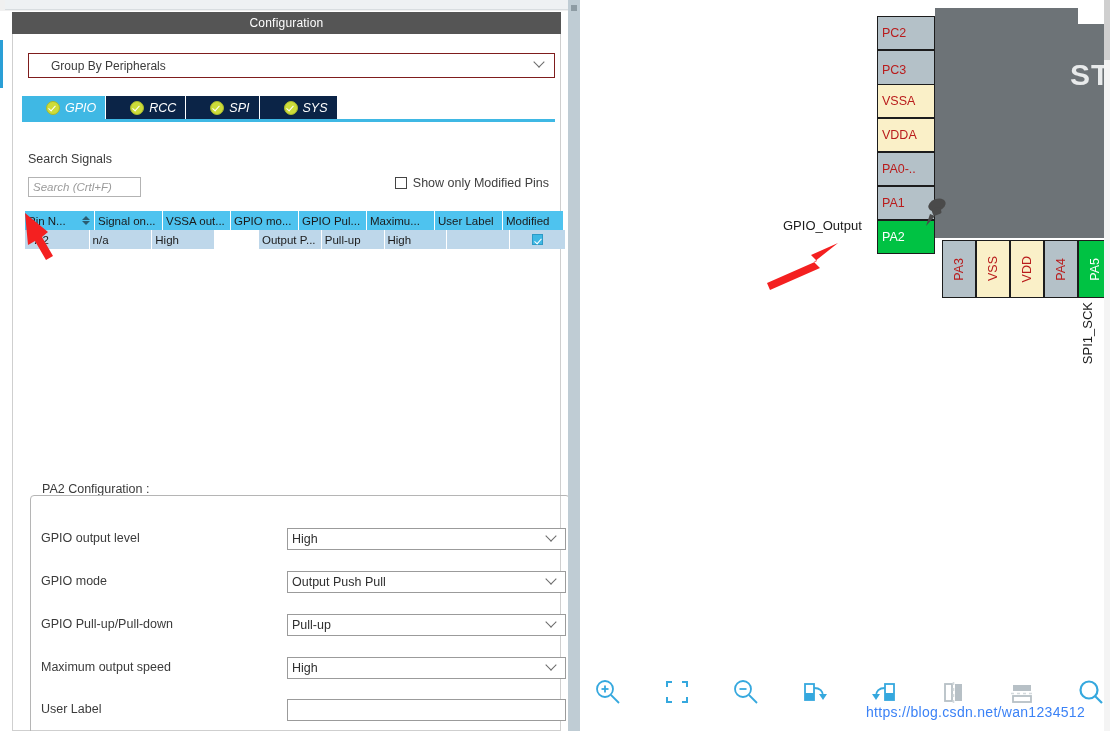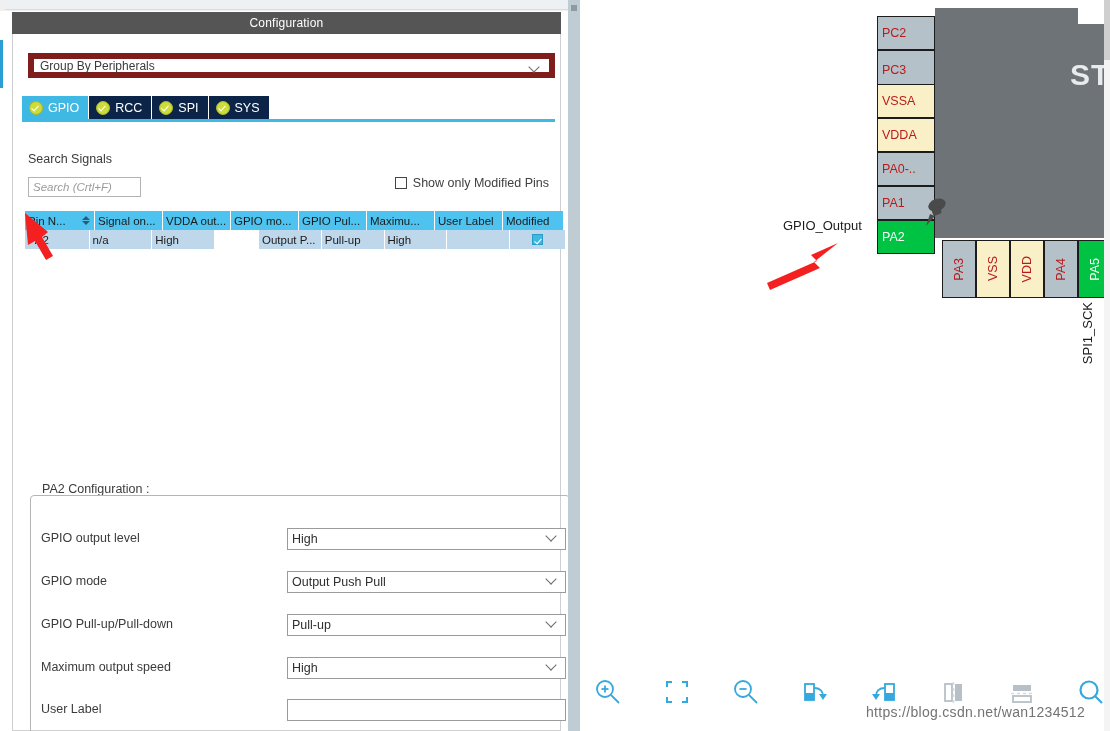--- a/index.html
+++ b/index.html
@@ -23,38 +23,38 @@
     position:absolute; left:7px; top:1px; width:549px; height:22px;
     background:#555555; color:#ffffff; font-size:12px;
     display:flex; align-items:center; justify-content:center; letter-spacing:.2px;
   }
   .cfg-body {
     position:absolute; left:7px; top:23px; width:547px; height:696px;
     background:#ffffff; border:1px solid #cfcfcf; border-top:none;
   }
   .group-select {
     position:absolute; left:15px; top:19px; width:527px; height:25px;
-    border:6px solid #7f1d1d; background:#ffffff; box-sizing:border-box;
+    border:1px solid #7f1d1d; background:#ffffff; box-sizing:border-box;
     font-size:12px; color:#3b3b3b;
-    display:flex; align-items:center; padding-left:6px;
+    display:flex; align-items:center; padding-left:22px;
   }
   .group-select .chev { position:absolute; right:9px; top:7px; }
   .chev-glyph { display:block; width:11px; height:7px; }
   .chev-glyph::after{
     content:""; display:block; width:7px; height:7px;
     border-right:1.6px solid #6b6b6b; border-bottom:1.6px solid #6b6b6b;
     transform: rotate(45deg); margin-left:1px; margin-top:-3px;
   }
 
   
   .tabs { position:absolute; left:9px; top:62px; width:533px; height:23px; display:flex; }
   .tab {
     height:23px; display:flex; align-items:center; gap:5px;
-    padding:0 9px 0 7px; font-size:12.5px; color:#ffffff; box-sizing:border-box;
-    background:#0b2447; margin-right:1px; white-space:nowrap;
+    padding:0 9px 0 24px; font-size:12.5px; color:#ffffff; box-sizing:border-box;
+    background:#0b2447; margin-right:1px; white-space:nowrap;font-style:italic;
   }
   .tab.active { background:#3fb8e4; }
   .tab-strip { position:absolute; left:9px; top:85px; width:533px; height:3px; background:#3fb8e4; }
   .ok-dot {
     width:12px; height:12px; border-radius:50%; background:#cddc39;
     border:1px solid #a8b82b; position:relative; flex:0 0 auto;
   }
   .ok-dot::after{
     content:""; position:absolute; left:3px; top:2.5px; width:3px; height:6px;
     border-right:1.8px solid #ffffff; border-bottom:1.8px solid #ffffff;
@@ -148,21 +148,21 @@
   .pin.cream { background:#faf0c8; }
   .pin.green { background:#00c243; color:#ffffff; }
   .sig-label { position:absolute; font-size:13px; color:#1b1b1b; white-space:nowrap; }
   .sig-label.vert { writing-mode:vertical-rl; transform:rotate(180deg); }
   .pushpin { position:absolute; }
 
   
   .toolbar { position:absolute; left:580px; top:668px; width:524px; height:52px; background:#ffffff; }
   .tb-btn { position:absolute; top:8px; width:34px; height:34px; }
   .watermark {
-    position:absolute; left:866px; top:704px; font-size:14px; color:#737373;
+    position:absolute; left:866px; top:704px; font-size:14px; color:#3b82f6;
     letter-spacing:.3px; white-space:nowrap;
   }
 </style>
 </head>
 <body>
 
 <div id="root">
 
   <div class="top-strip"></div>
   <div class="top-strip-2"></div>
@@ -216,21 +216,21 @@
               <span>Pin N...</span>
               <span class="sort-arrows">
                 <i class="sort-up"></i>
                 <i class="sort-dn"></i>
               </span>
             </div>
             <div class="th" style="width: 68px;">
               <span>Signal on...</span>
             </div>
             <div class="th" style="width: 68px;">
-              <span>VDDA out...</span>
+              <span>VSSA out...</span>
             </div>
             <div class="th" style="width: 68px;">
               <span>GPIO mo...</span>
             </div>
             <div class="th" style="width: 68px;">
               <span>GPIO Pul...</span>
             </div>
             <div class="th" style="width: 68px;">
               <span>Maximu...</span>
             </div>

